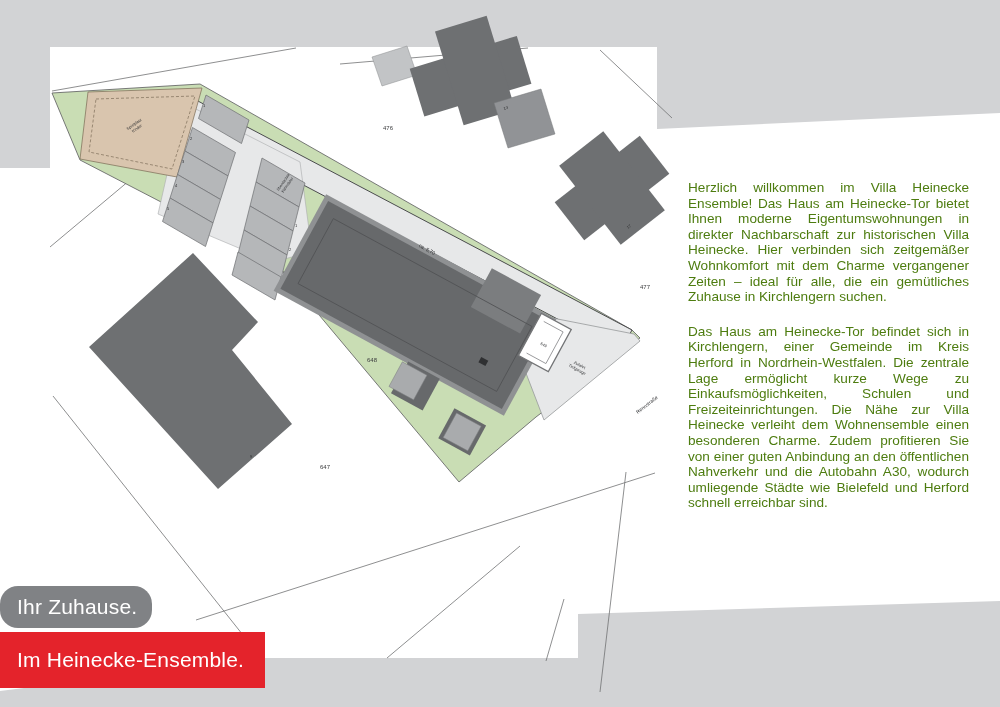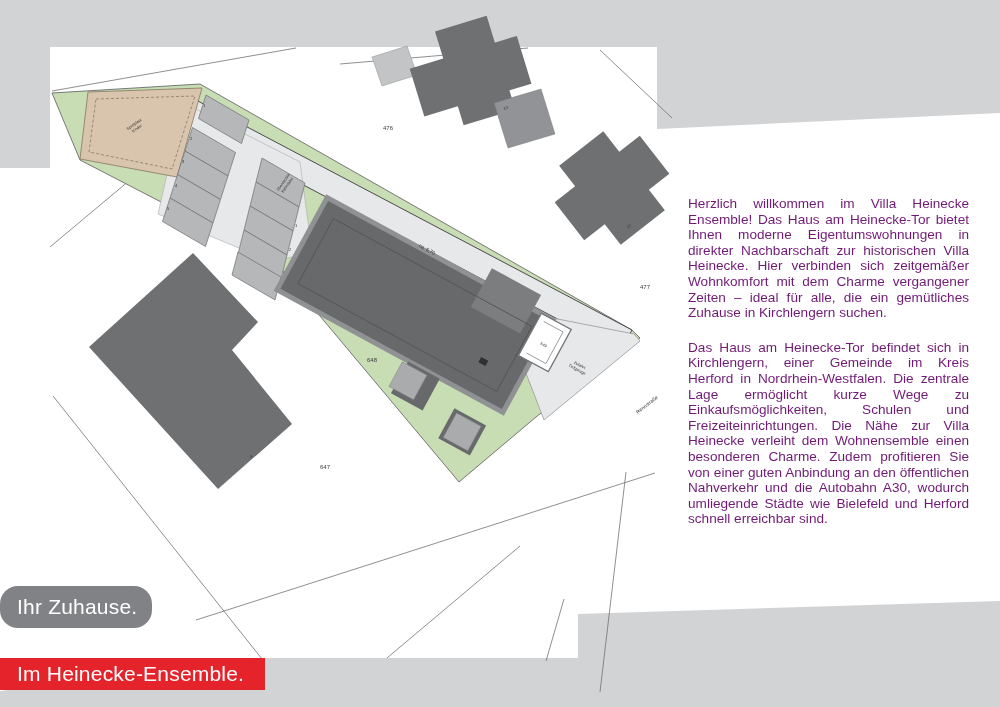--- a/index.html
+++ b/index.html
@@ -4,32 +4,31 @@
 <style>
   html,body{margin:0;padding:0;background:#9a9a9a;}
   .page{
     position:relative;width:1000px;height:707px;margin:0 auto;
     background:#ffffff;overflow:hidden;
     font-family:"Liberation Sans","DejaVu Sans",sans-serif;
   }
   svg.plan{position:absolute;left:0;top:0;}
   .textcol{
     position:absolute;left:688px;top:180px;width:281px;
-    font-size:13.6px;line-height:15.6px;color:#701a75;
+    font-size:13.6px;line-height:15.6px;color:#4d7c0f;
     text-align:justify;
-    margin-top:16px;
   }
   .textcol p{margin:0 0 19px 0;}
   .banner{
     position:absolute;left:0;display:flex;align-items:center;
     color:#ffffff;font-size:21px;letter-spacing:.2px;
     padding-left:17px;box-sizing:border-box;
   }
   .banner-gray{top:586px;width:152px;height:42px;background:#808285;border-radius:18px;}
-  .banner-red{top:658px;width:265px;height:32px;background:#e4232b;}
+  .banner-red{top:632px;width:265px;height:56px;background:#e4232b;}
   text{font-family:"Liberation Sans","DejaVu Sans",sans-serif;fill:#3a3b3d;}
   .tiny{font-size:4px;fill:#2e2f31;}
   .parcelnum{font-size:6px;fill:#3a3b3d;}
 </style>
 </head>
 <body>
 
 <div class="page">
 
 <svg class="plan" width="1000" height="707" viewBox="0 0 1000 707">

